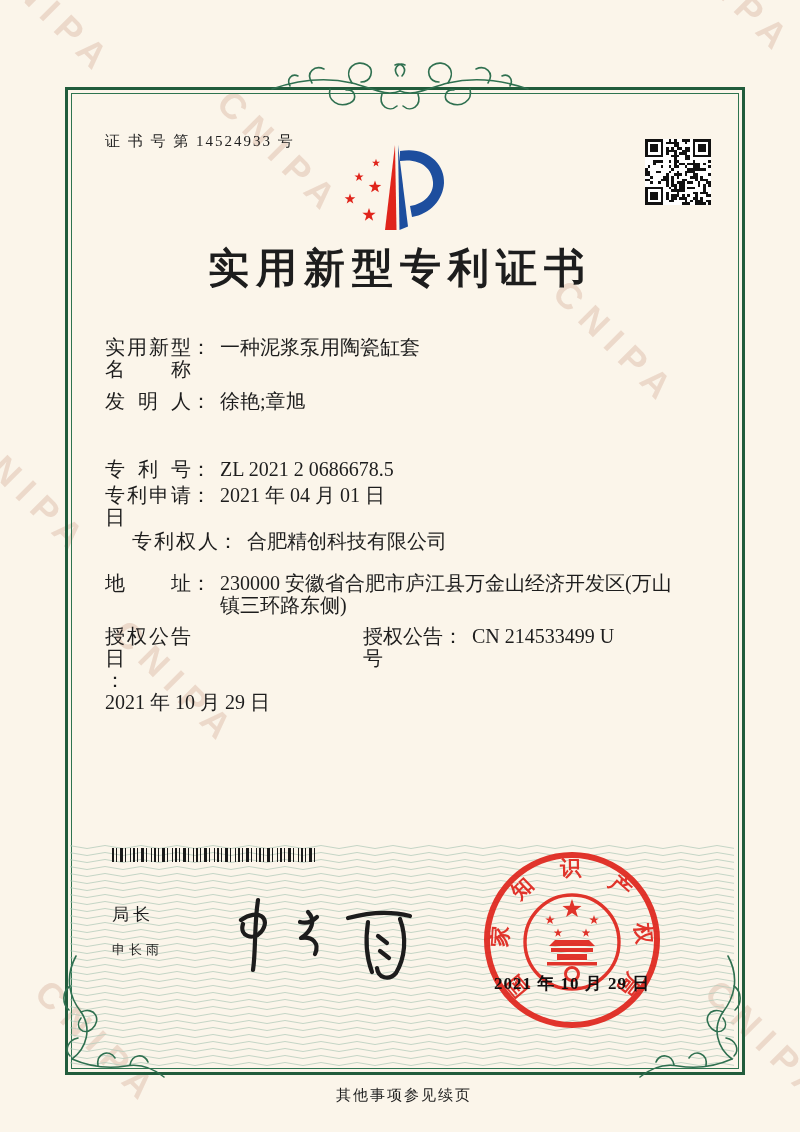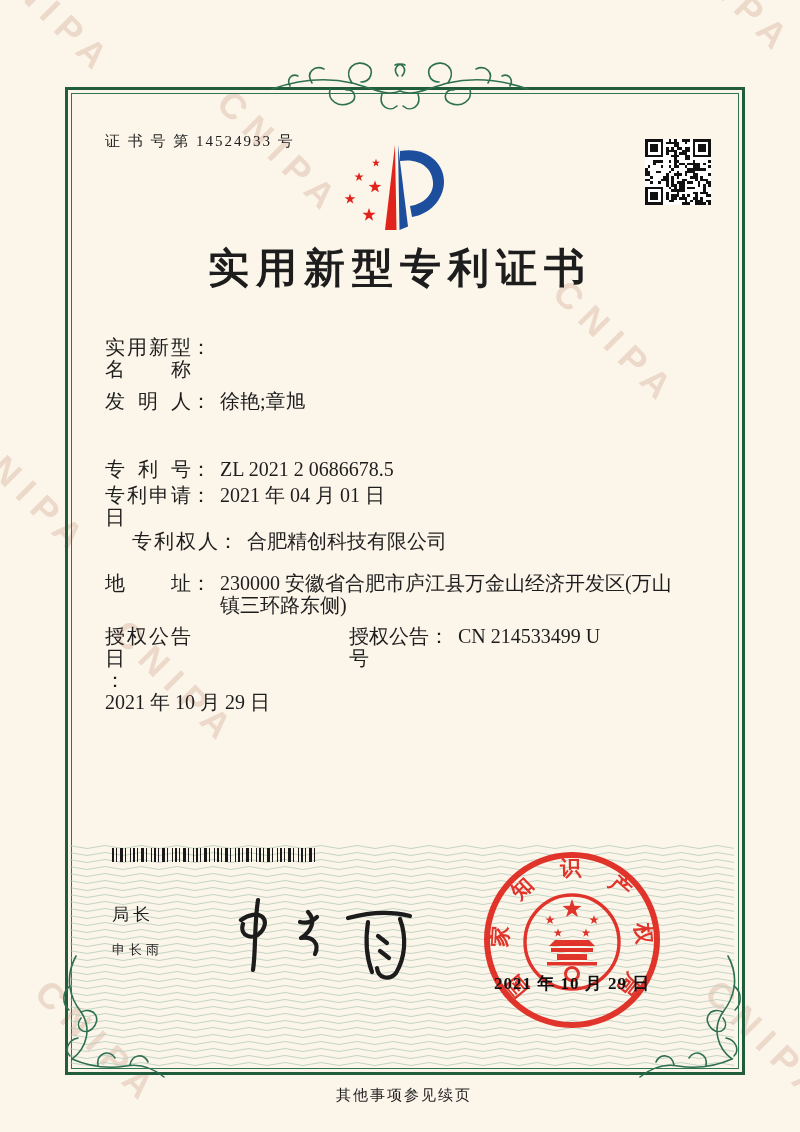--- a/index.html
+++ b/index.html
@@ -25,21 +25,21 @@
   .logo{position:absolute;left:342px;top:138px;z-index:5;}
   .qr{position:absolute;left:645px;top:139px;width:66px;height:66px;z-index:5;}
 
   .title{position:absolute;left:0;top:241px;width:100%;text-align:center;font-size:41px;font-weight:bold;letter-spacing:7px;z-index:5;}
 
   .fields{position:absolute;left:105px;top:0;width:600px;z-index:5;}
   .frow{position:absolute;display:flex;font-size:20px;line-height:22px;}
   .flabel{width:86px;text-align:justify;text-align-last:justify;flex:none;}
   .fcolon{flex:none;margin-right:9px;}
   .fvalue{max-width:470px;}
-  .pair2{position:absolute;left:244px;top:0;display:flex;}
+  .pair2{position:absolute;left:258px;top:0;display:flex;}
 
   .paras{position:absolute;left:103px;top:657px;width:600px;font-size:15.5px;line-height:26.8px;letter-spacing:.6px;text-align:justify;z-index:5;}
   .paras p{margin:0;text-indent:2em;}
 
   .barcode{position:absolute;left:112px;top:848px;width:203px;height:14px;z-index:5;background:
     repeating-linear-gradient(90deg,#1a1a1a 0 2px,transparent 2px 4px,#1a1a1a 4px 5px,transparent 5px 8px,#1a1a1a 8px 11px,transparent 11px 13px,#1a1a1a 13px 14px,transparent 14px 18px,#1a1a1a 18px 19px,transparent 19px 21px);}
 
   .sig-title{position:absolute;left:112px;top:903px;font-size:17px;letter-spacing:4px;z-index:5;}
   .sig-name{position:absolute;left:112px;top:941px;font-size:13px;letter-spacing:4px;z-index:5;}
   .sig-hand{position:absolute;left:228px;top:886px;z-index:5;}
@@ -351,20 +351,21 @@
       <rect x="1" y="19" width="5" height="5" fill="#ffffff"></rect>
       <rect x="2" y="20" width="3" height="3" fill="#111111"></rect>
     </svg>
 
   <div class="title">实用新型专利证书</div>
 
   <div class="fields">
     <div class="frow" style="top:336px;">
       <span class="flabel">实用新型名称</span>
         <span class="fcolon">：</span>
+      <span class="fvalue">一种泥浆泵用陶瓷缸套</span>
     </div>
     <div class="frow" style="top:390px;">
       <span class="flabel">发明人</span>
         <span class="fcolon">：</span>
       <span class="fvalue">徐艳;章旭</span>
     </div>
     <div class="frow" style="top:458px;">
       <span class="flabel">专利号</span>
         <span class="fcolon">：</span>
       <span class="fvalue">ZL 2021 2 0686678.5</span>

